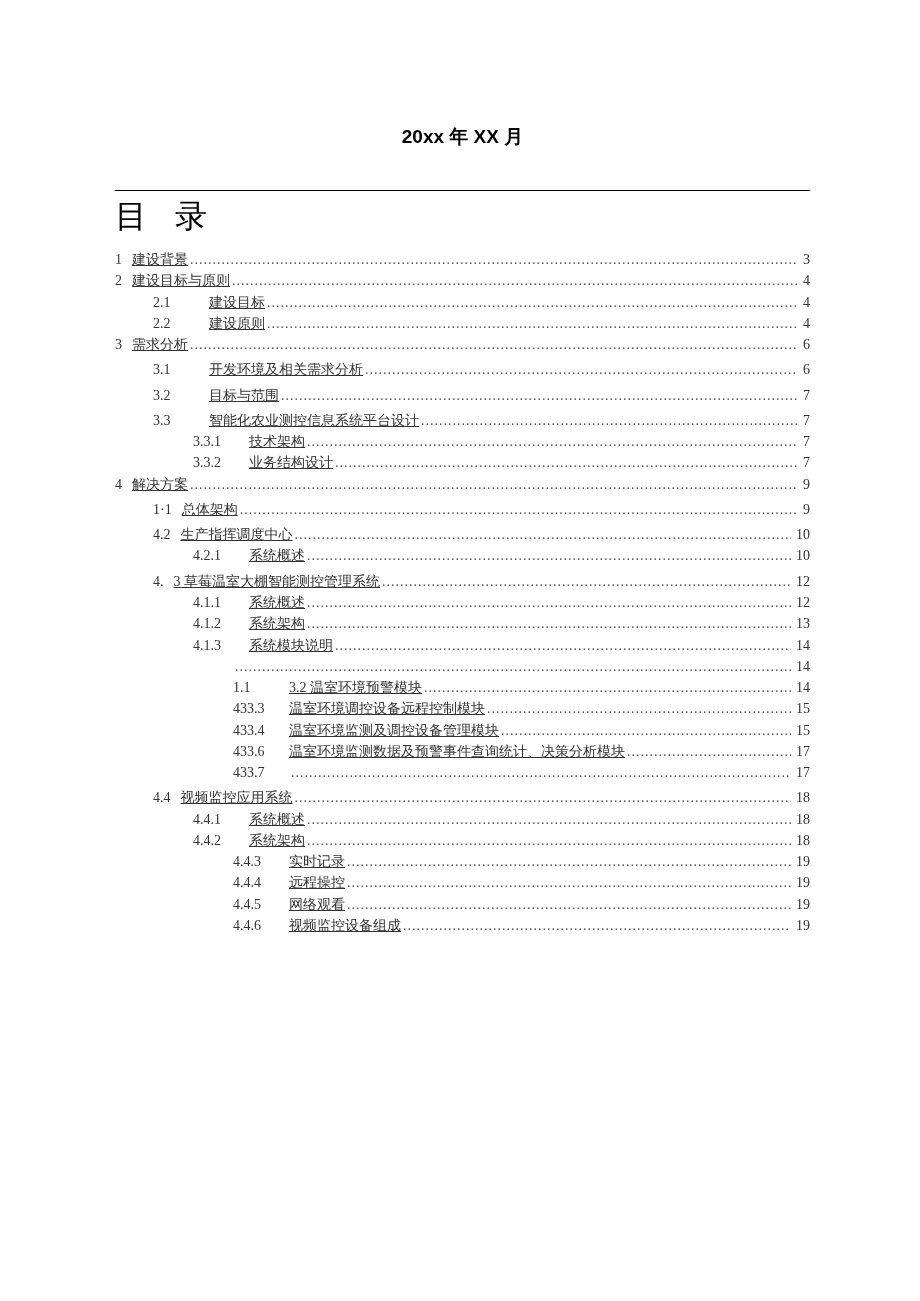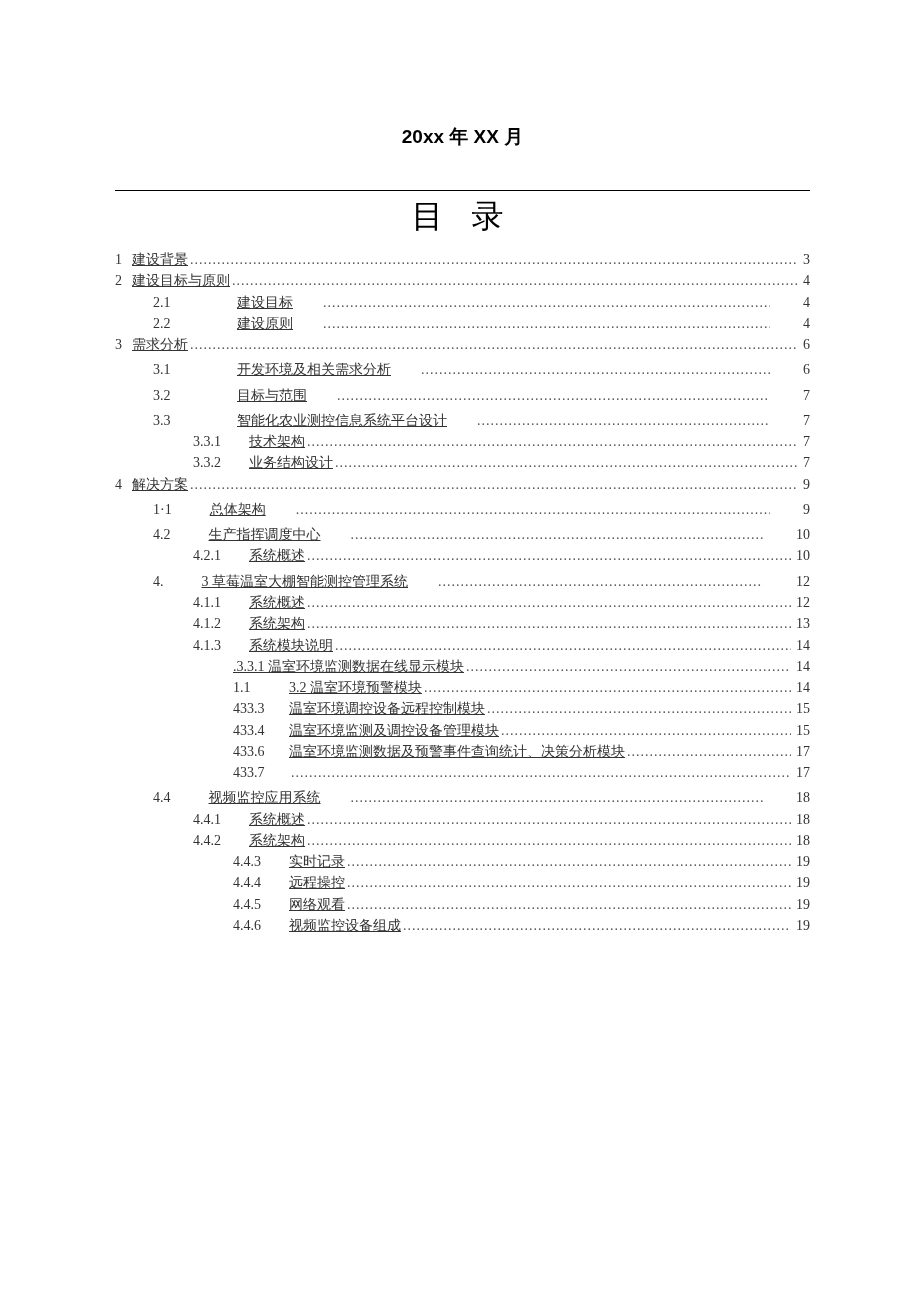--- a/index.html
+++ b/index.html
@@ -22,40 +22,40 @@
     font-weight: bold;
     font-size: 19px;
     margin-bottom: 40px;
   }
   .hr {
     border: none;
     border-top: 1px solid #000;
     margin: 0 0 4px 0;
   }
   .title {
-    text-align: center;
+    text-align: left;
     font-family: "SimSun", "宋体", serif;
     font-size: 32px;
     letter-spacing: 10px;
     margin: 0 0 10px 0;
   }
   .toc {
     font-size: 14px;
     color: #333;
   }
   .toc-row {
     display: flex;
     align-items: baseline;
     white-space: nowrap;
     overflow: hidden;
     margin: 0;
     line-height: 1.52;
   }
   .lvl-0 { padding-left: 0; }
-  .lvl-1 { padding-left: 38px; gap: 28px; }
+  .lvl-1 { padding-left: 38px; }
   .lvl-2 { padding-left: 78px; }
   .lvl-3 { padding-left: 118px; }
   .num {
     margin-right: 10px;
   }
   .num-wide {
     display: inline-block;
     min-width: 46px;
   }
   .label {
@@ -198,21 +198,20 @@
         <span class="dots"></span>
         <span class="pg">13</span>
       </div>
       <div class="toc-row lvl-2">
         <span class="num num-wide">4.1.3</span>
         <span class="label">系统模块说明</span>
         <span class="dots"></span>
         <span class="pg">14</span>
       </div>
       <div class="toc-row lvl-3">
-        <span class="label">.3.3.1 温室环境监测数据在线显示模块</span>
         <span class="dots"></span>
         <span class="pg">14</span>
       </div>
       <div class="toc-row lvl-3">
         <span class="num num-wide">1.1</span>
         <span class="label">3.2 温室环境预警模块</span>
         <span class="dots"></span>
         <span class="pg">14</span>
       </div>
       <div class="toc-row lvl-3">

